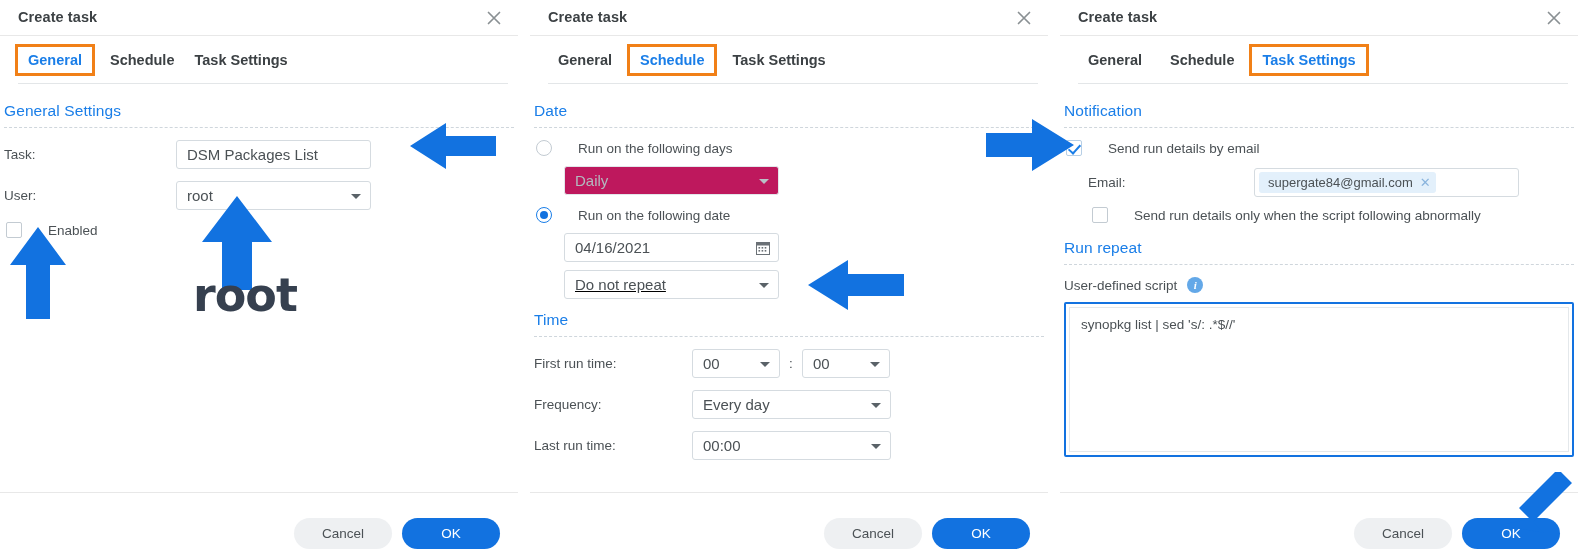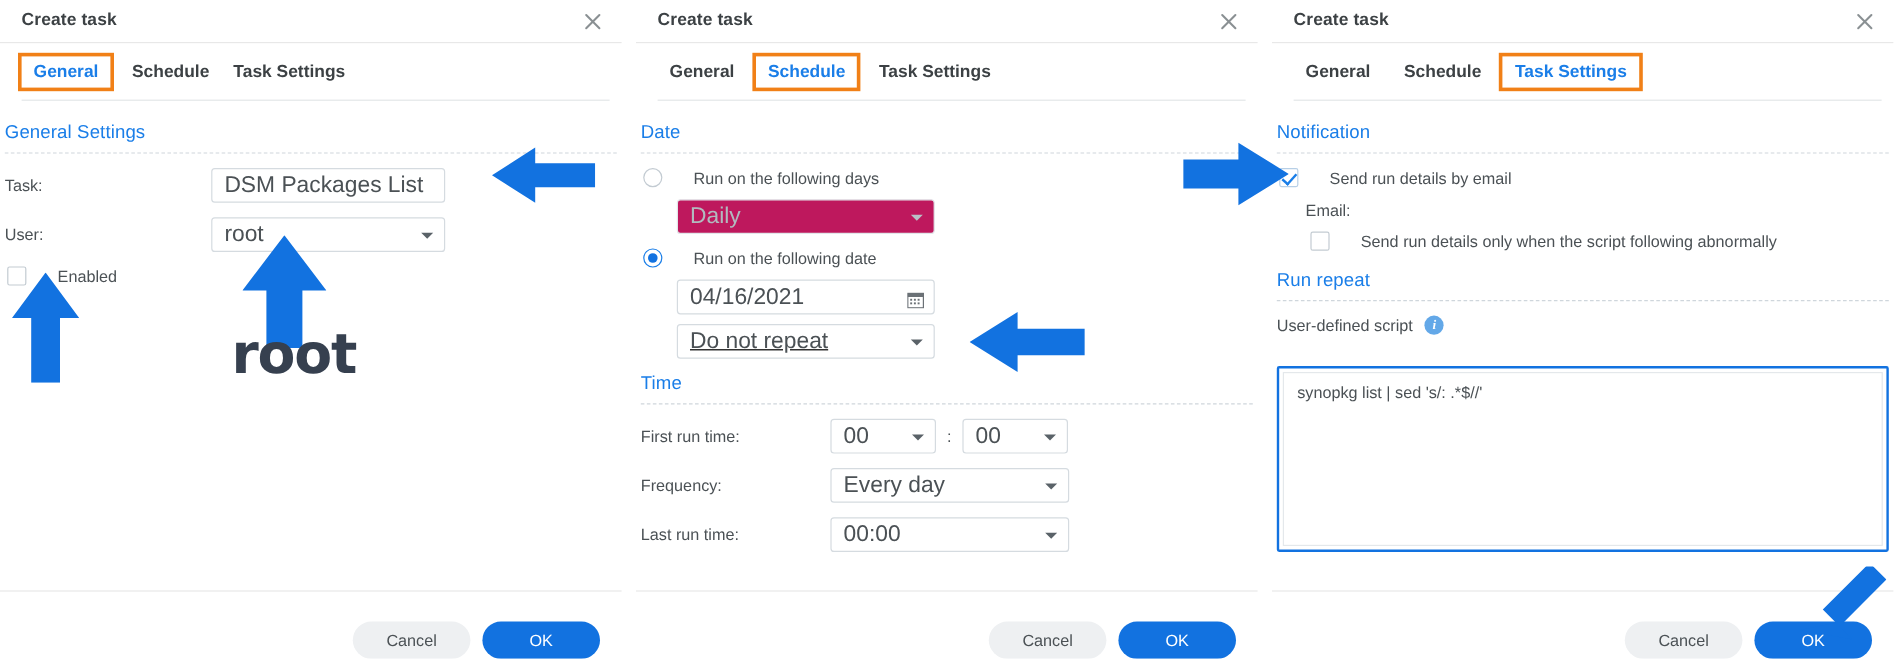--- a/index.html
+++ b/index.html
@@ -67,21 +67,21 @@
   .dashed { border-bottom: 1px dashed #cfd6dc; margin-bottom: 12px; }
 
   .row { display: flex; align-items: center; margin-bottom: 12px; }
   .lbl {
     font-size: 13.5px; color: #4b5155; width: 172px; flex: 0 0 172px;
   }
   .lbl.narrow { width: 158px; flex: 0 0 158px; }
 
   .field {
     height: 29px; border: 1px solid #d5dbe0; border-radius: 3px;
-    background: #fff; font-size: 19px; color: #4b5155;
+    background: #fff; font-size: 15px; color: #4b5155;
     display: flex; align-items: center; padding: 0 10px;
     position: relative;
   }
   .field.w195 { width: 195px; }
   .field.w215 { width: 215px; }
   .field.disabled { background: #be185d; border-color:#e2e6ea; color:#b2babf; }
   .caret {
     position: absolute; right: 9px; top: 50%; margin-top: -2px;
     width: 0; height: 0; border-left: 5px solid transparent;
     border-right: 5px solid transparent; border-top: 5px solid #5a6268;
@@ -342,31 +342,37 @@
       <div class="sec-title">Notification</div>
       <div class="dashed"></div>
 
       <div class="row chk-row" style="margin-left:2px;margin-bottom:12px;">
         <span class="cbox checked"></span>
         <span class="chk-label">Send run details by email</span>
       </div>
 
       <div class="row" style="margin-left:24px;margin-bottom:10px;">
         <div class="lbl" style="width:166px;flex:0 0 166px;">Email:</div>
+        <div class="tagfield">
+          <span class="tag">
+            <span>supergate84@gmail.com</span>
+            <span class="tag-x">✕</span>
+          </span>
+        </div>
       </div>
 
       <div class="row chk-row" style="margin-left:28px;margin-bottom:12px;">
         <span class="cbox"></span>
         <span class="chk-label">Send run details only when the script following abnormally</span>
       </div>
 
       <div class="sec-title" style="margin-top:16px;">Run repeat</div>
       <div class="dashed"></div>
 
-      <div class="row" style="gap:10px;margin-bottom:26px;">
+      <div class="row" style="gap:10px;margin-bottom:9px;">
         <span class="chk-label">User-defined script</span>
         <span class="info-badge">i</span>
       </div>
 
       <div class="script-box">
         <div class="script-inner">synopkg list | sed 's/: .*$//'</div>
       </div>
     </div>
 
     <div class="footer">

